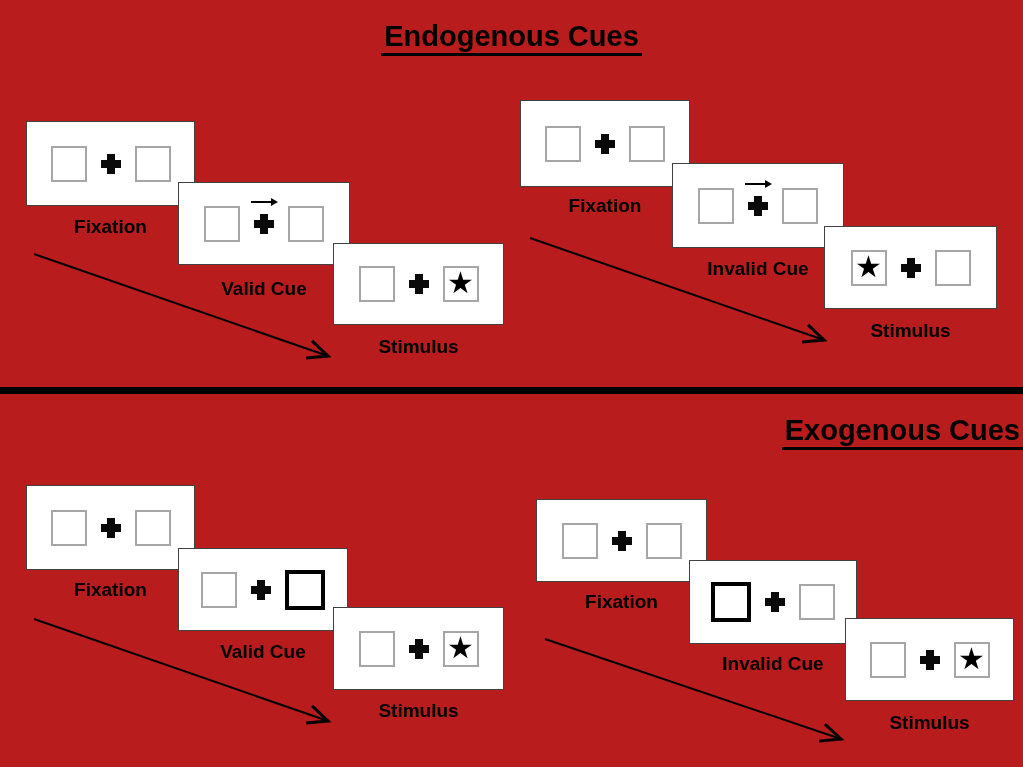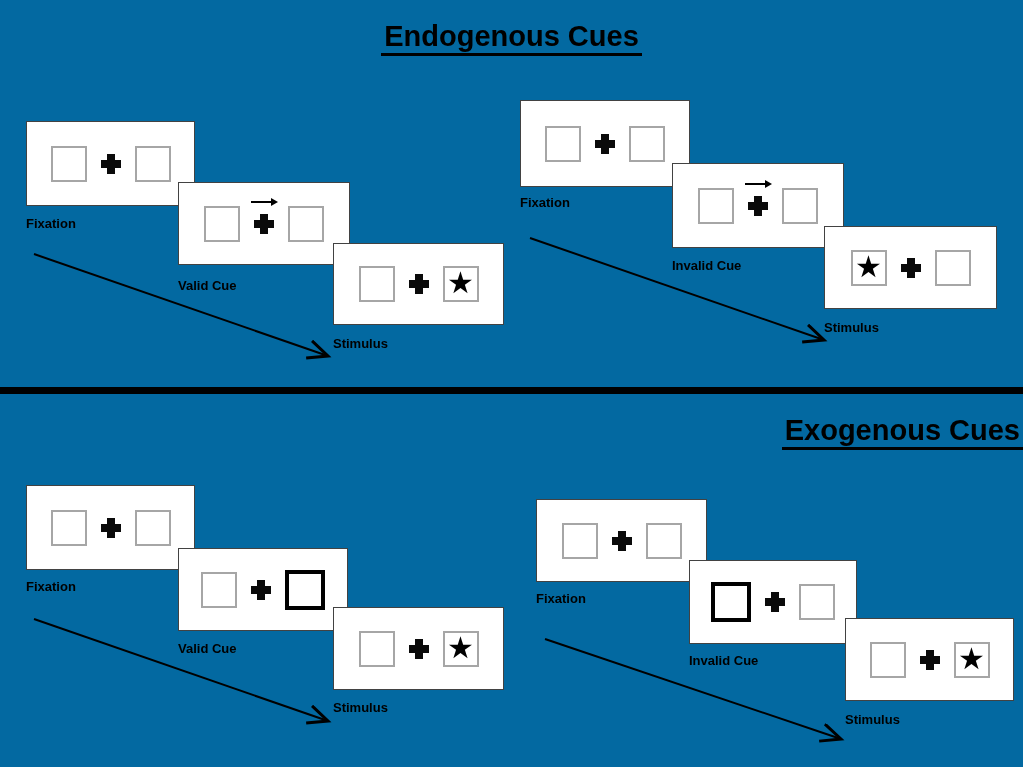--- a/index.html
+++ b/index.html
@@ -1,17 +1,17 @@
 <!DOCTYPE html>
 <html><head>
 <meta charset="utf-8">
 <style>
   html,body{margin:0;padding:0;background:#fff;}
   .stage{
-    position:relative;width:1023px;height:767px;background:#0369a1;
+    position:relative;width:1023px;height:767px;background:#b91c1c;
     font-family:"Liberation Sans",sans-serif;color:#000;overflow:hidden;
   }
   .title{position:absolute;left:0;width:100%;text-align:center;
     font-size:29px;font-weight:bold;letter-spacing:0px;}
   .title span{border-bottom:3px solid #000;padding:0 3px 1px 3px;}
   .divider{position:absolute;left:0;top:387px;width:1023px;height:7px;background:#000;}
   .panel{
     position:absolute;background:#fff;border:1px solid #424242;box-sizing:border-box;
     display:flex;align-items:center;justify-content:center;gap:14px;
   }
@@ -23,21 +23,21 @@
   .star{font-size:30px;line-height:1;color:#000;font-family:"DejaVu Sans",sans-serif;margin-top:-2px;}
   .cross-wrap{position:relative;width:20px;height:20px;flex:0 0 auto;}
   .cross{position:absolute;left:0;top:0;width:20px;height:20px;}
   .cross::before{content:"";position:absolute;left:0;top:6px;width:20px;height:8px;background:#0a0a0a;}
   .cross::after{content:"";position:absolute;left:6px;top:0;width:8px;height:20px;background:#0a0a0a;}
   .cue-arrow{position:absolute;left:-3px;top:-13px;width:25px;height:2px;background:#000;}
   .cue-arrow::after{
     content:"";position:absolute;right:-2px;top:-3px;width:0;height:0;
     border-left:7px solid #000;border-top:4px solid transparent;border-bottom:4px solid transparent;
   }
-  .label{position:absolute;font-size:13px;font-weight:bold;text-align:left;white-space:nowrap;}
+  .label{position:absolute;font-size:19px;font-weight:bold;text-align:center;white-space:nowrap;}
   .flow{position:absolute;overflow:visible;}
 </style>
 </head>
 <body>
 
 <div class="stage">
 
   <div>
     <div class="title" style="top:20px;">
       <span>Endogenous Cues</span>

